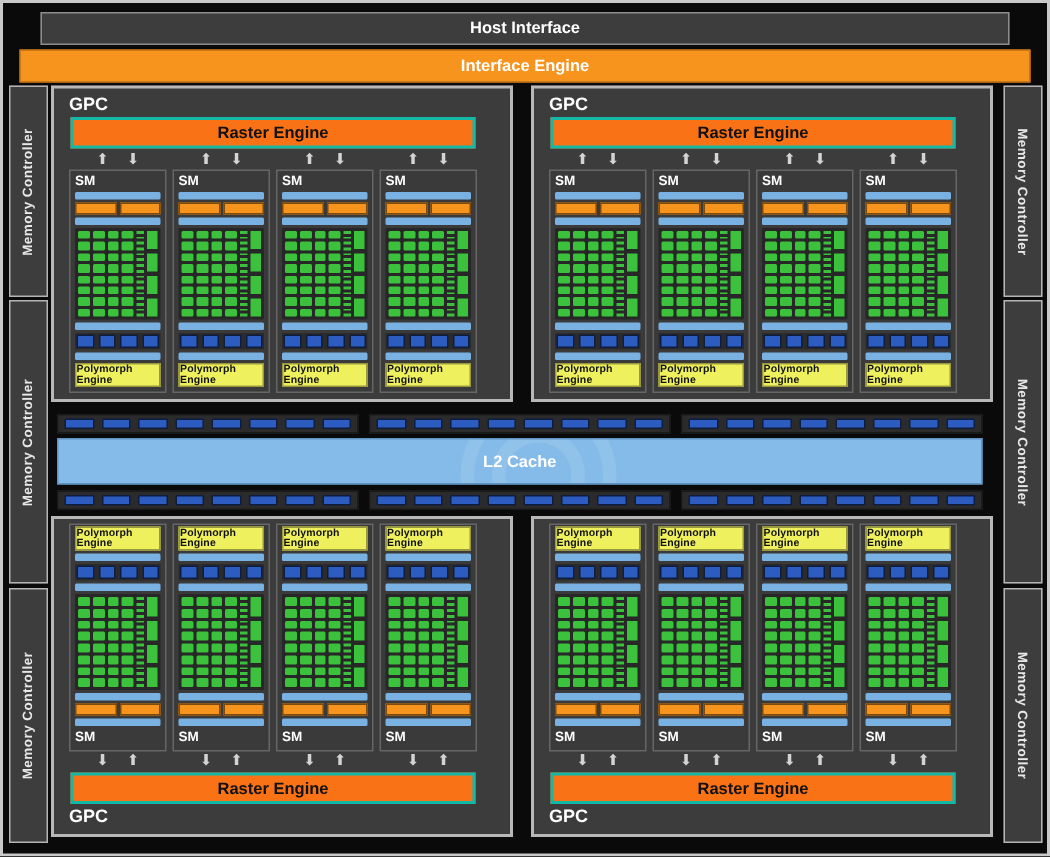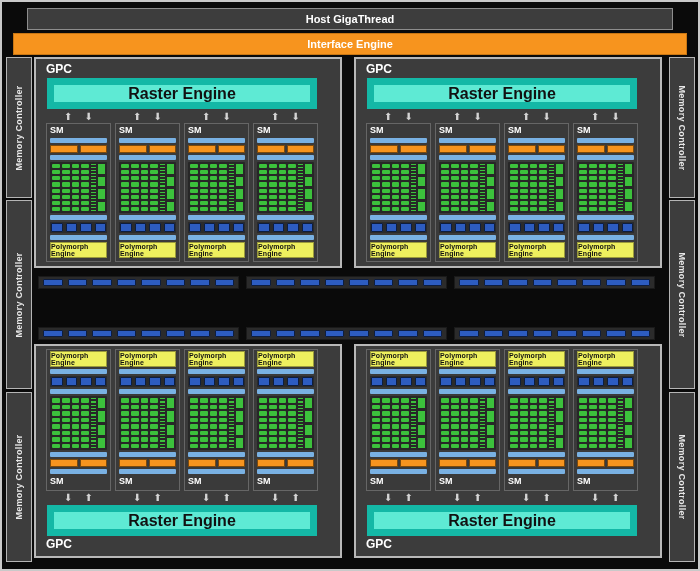--- a/index.html
+++ b/index.html
@@ -16,23 +16,23 @@
   
   .mc{position:absolute;width:24px;background:#3d3d3d;border:1px solid #b5b5b5;
     display:flex;align-items:center;justify-content:center;}
   .mc span{color:#e8e8e8;font-weight:bold;font-size:9px;white-space:nowrap;letter-spacing:.3px;}
   .mc.left span{transform:rotate(-90deg);}
   .mc.right span{transform:rotate(90deg);}
   
   .gpc{position:absolute;width:308px;background:#3c3c3c;border:2px solid #b8b8b8;
     display:flex;flex-direction:column;padding:3px 21px 4px 9px;box-sizing:border-box;}
   .gpc-label{color:#fff;font-weight:bold;font-size:12px;line-height:15px;padding-left:1px;}
-  .raster{height:17px;margin:1px 2px;background:#5eead4;border:7px solid #14b8a6;
+  .raster{height:17px;margin:1px 2px;background:#f97316;border:2px solid #14b8a6;
     display:flex;align-items:center;justify-content:center;
-    color:#111;font-weight:bold;font-size:16px;}
+    color:#111;font-weight:bold;font-size:11px;}
   .arrow-row{display:flex;gap:4px;height:13px;margin:0 1px;}
   .arrow-cell{flex:1;display:flex;align-items:center;justify-content:center;gap:12px;}
   .arrow-cell span{color:#d4d4d4;font-size:10px;line-height:10px;}
   .sm-row{flex:1;display:flex;gap:4px;margin:0 1px;}
   
   .sm{flex:1;background:#3a3a3a;border:1px solid #666;display:flex;flex-direction:column;
     gap:2px;padding:1px 3px 3px 3px;box-sizing:border-box;}
   .sm-label{color:#fff;font-weight:bold;font-size:9px;line-height:11px;}
   .bluebar{height:5px;background:#79b1e3;border-radius:1px;}
   .orange-row{display:flex;gap:2px;height:8px;}
@@ -60,21 +60,21 @@
   .wm{position:absolute;border-radius:50%;border:9px solid rgba(255,255,255,0.10);}
   .wm1{width:86px;height:86px;left:268px;top:-28px;}
   .wm2{width:44px;height:44px;left:289px;top:-7px;}
 </style>
 </head>
 <body>
 
 <div class="stage">
 
   <div class="hbar host">
-    <span>Host GigaThread</span>
+    <span>Host Interface</span>
   </div>
 
   <div class="hbar giga">
     <span>Interface Engine</span>
   </div>
 
   <div class="mc left" style="left:4px;top:55px;height:139px;">
       <span>Memory Controller</span>
     </div>
   <div class="mc left" style="left:4px;top:198px;height:187px;">
@@ -1559,20 +1559,25 @@
         <div class="l2blk"></div>
         <div class="l2blk"></div>
         <div class="l2blk"></div>
         <div class="l2blk"></div>
         <div class="l2blk"></div>
         <div class="l2blk"></div>
         <div class="l2blk"></div>
         <div class="l2blk"></div>
       </div>
     </div>
+  <div class="l2bar">
+    <div class="wm wm1"></div>
+    <div class="wm wm2"></div>
+    <span>L2 Cache</span>
+  </div>
   <div class="l2row" id="l2row-bottom" style="top:325px;">
       <div class="l2group">
         <div class="l2blk"></div>
         <div class="l2blk"></div>
         <div class="l2blk"></div>
         <div class="l2blk"></div>
         <div class="l2blk"></div>
         <div class="l2blk"></div>
         <div class="l2blk"></div>
         <div class="l2blk"></div>

